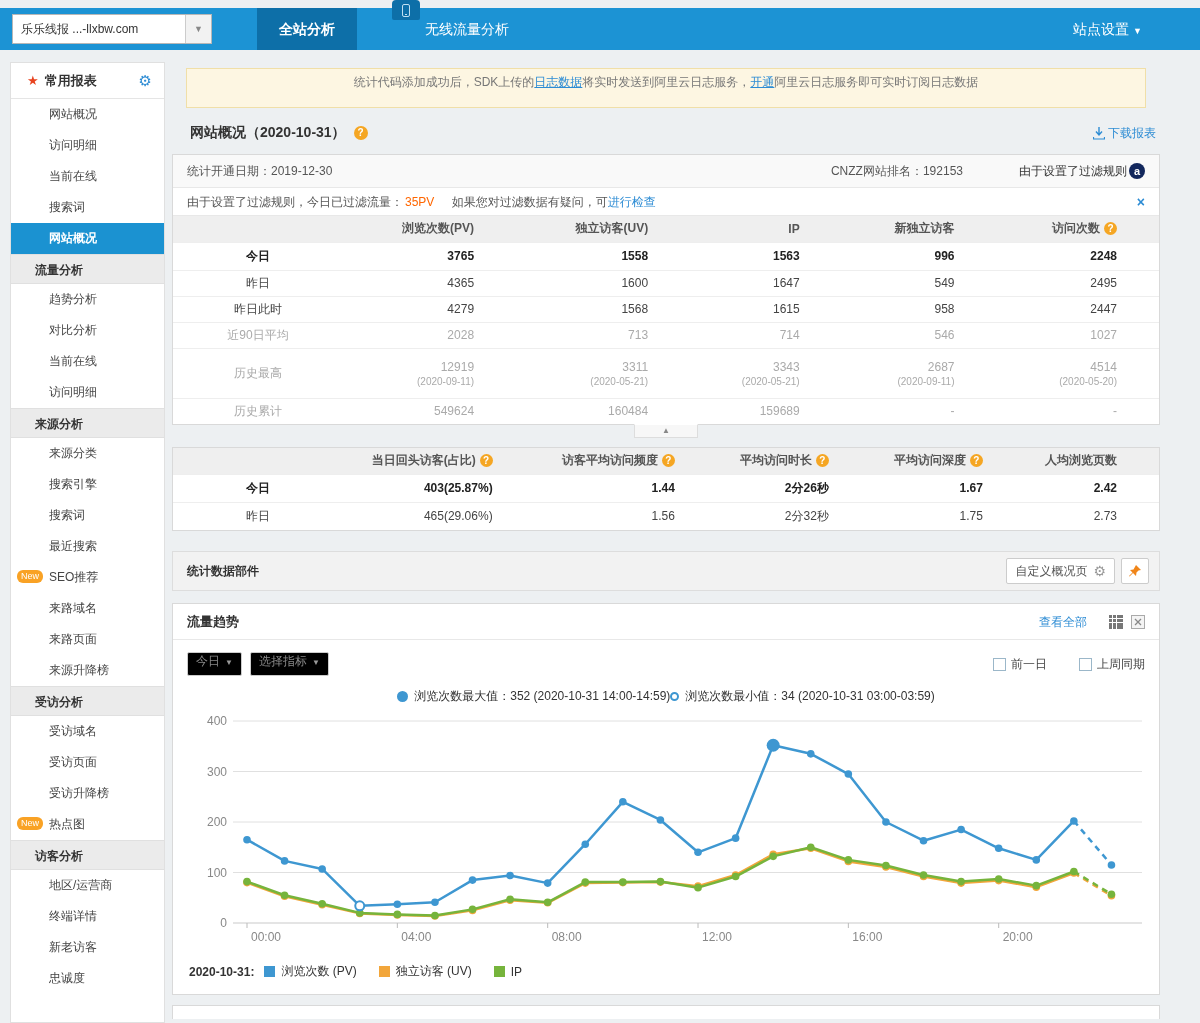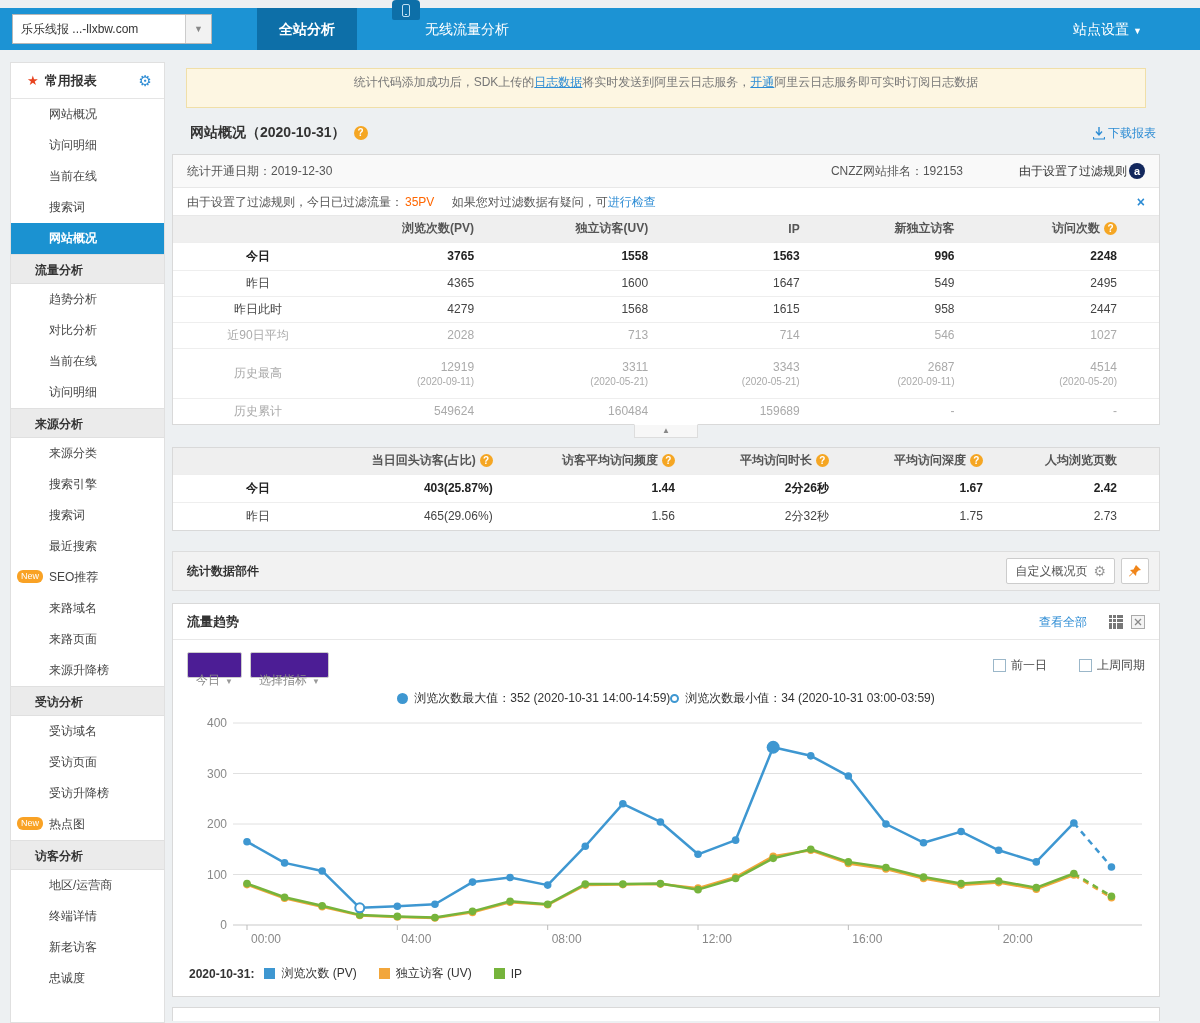--- a/index.html
+++ b/index.html
@@ -74,21 +74,21 @@
   .btn-custom { height:26px; line-height:24px; background:#fff; border:1px solid #ccc; border-radius:2px; padding:0 8px; color:#555; cursor:pointer; display:flex; align-items:center; }
   .btn-custom .gear { color:#999; font-size:14px; margin-left:6px; }
   .btn-pin { width:28px; height:26px; background:#fff; border:1px solid #ccc; border-radius:2px; margin-left:6px; cursor:pointer; display:flex; align-items:center; justify-content:center; }
 
   .chart-panel { margin-top:12px; }
   .chart-header { height:36px; line-height:36px; padding:0 14px; border-bottom:1px solid #e8e8e8; display:flex; align-items:center; }
   .chart-header .ctitle { font-weight:bold; color:#333; font-size:13px; flex:1; }
   .view-all { color:#2d8cd4; cursor:pointer; margin-right:14px; }
   .icon-btn { margin-left:8px; cursor:pointer; display:flex; align-items:center; }
   .controls-row { padding:12px 14px 4px 14px; display:flex; align-items:center; }
-  .drop-btn { height:24px; line-height:30px; border:1px solid #ccc; background:#4c1d95; color:#888; padding:12px 8px; border-radius:2px; cursor:pointer; margin-right:8px; }
+  .drop-btn { height:24px; line-height:16px; border:1px solid #ccc; background:#000000; color:#888; padding:0 8px; border-radius:2px; cursor:pointer; margin-right:8px; }
   .drop-btn .caret { font-size:8px; margin-left:5px; color:#999; }
   .controls-row .spacer { flex:1; }
   .chk-label { display:flex; align-items:center; margin-left:16px; color:#444; cursor:pointer;padding-left:16px; }
   .chk-box { width:13px; height:13px; border:1px solid #9bb7c9; background:#fff; margin-right:5px; }
   .annot-row { display:flex; justify-content:center; padding:8px 0 2px 0; color:#333; }
   .annot { display:flex; align-items:center; }
   .dot { width:11px; height:11px; border-radius:50%; margin-right:6px; }
   .dot.filled { background:#3e97d1; }
   .dot.hollow { background:#fff; border:2px solid #3e97d1; width:9px; height:9px; }
   .legend-row { padding:6px 0 14px 16px; display:flex; align-items:center; color:#333; }

